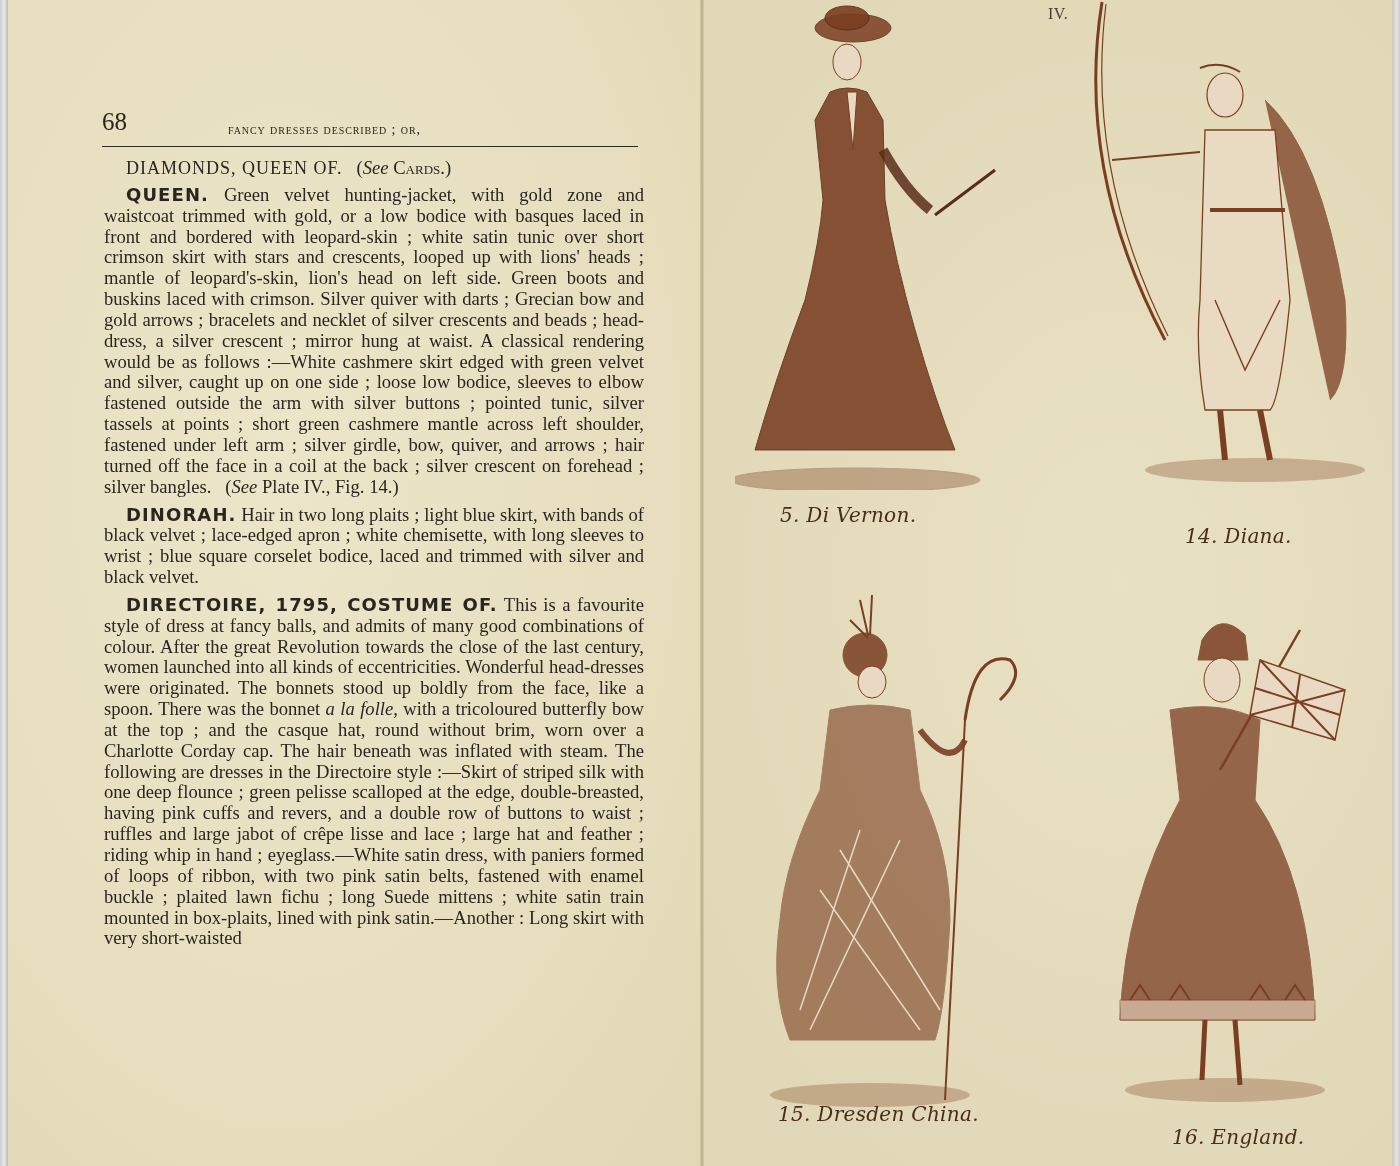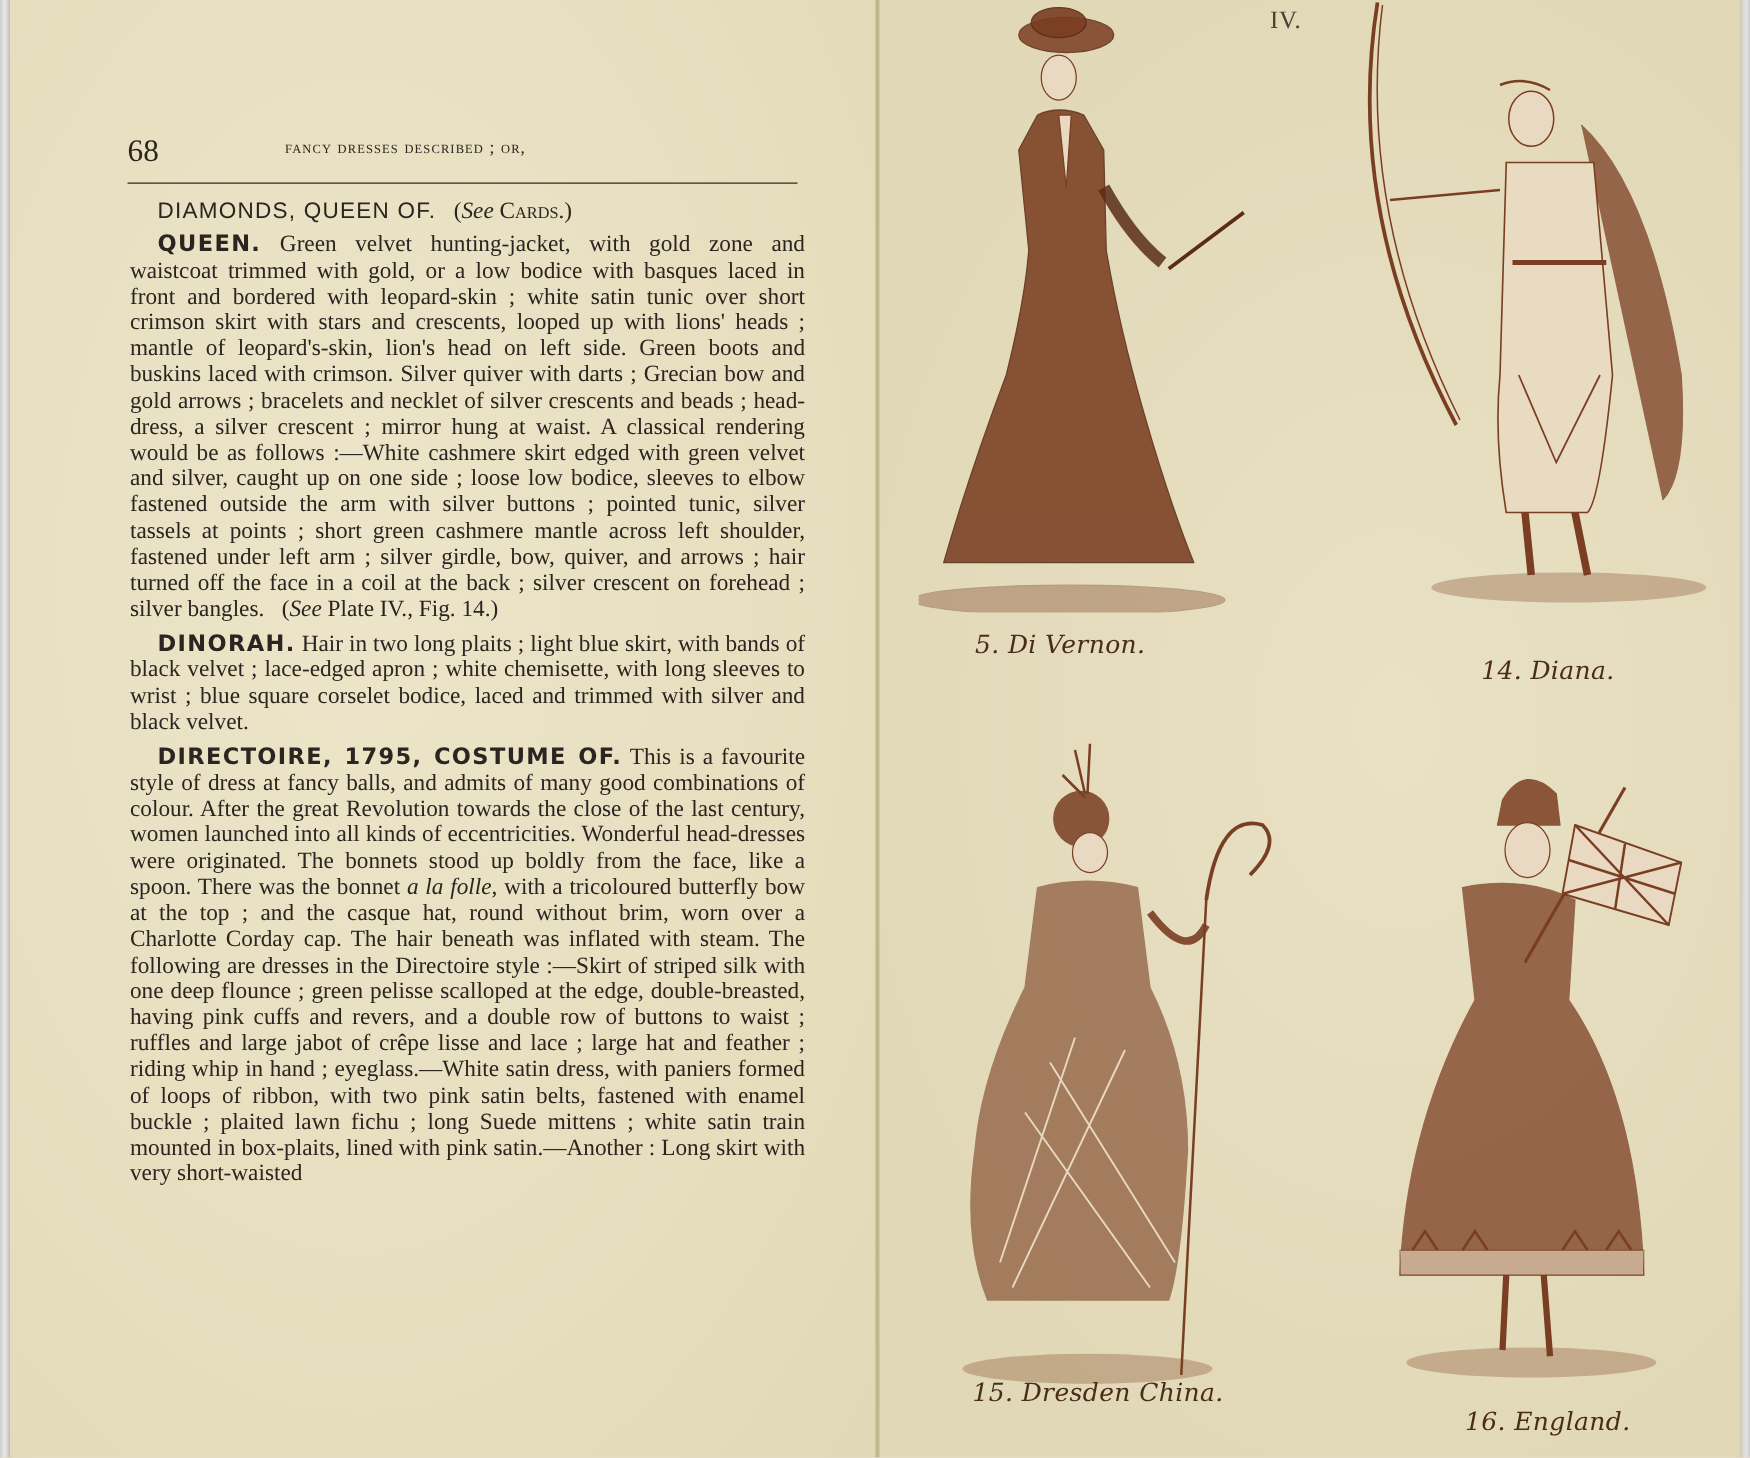--- a/index.html
+++ b/index.html
@@ -31,50 +31,50 @@
     position:absolute; right:0; top:0; width:8px; height:1166px;
     background:linear-gradient(90deg,#cfc9b5,#e4e4e4 60%,#cccccc);
   }
 
   
   .running-head {
     position:absolute; left:102px; top:108px; width:536px; height:24px;
   }
   .page-number { position:absolute; left:0; top:0; font-size:25px; }
   .running-title {
-    position:absolute; left:126px; top:3px;
+    position:absolute; left:126px; top:14px;
     font-size:14px; letter-spacing:0.9px; font-variant:small-caps;
     text-transform:lowercase;
   }
   .head-rule {
     position:absolute; left:102px; top:146px; width:536px; height:0;
     border-top:1.4px solid #2f2a24;
   }
 
   
   .text-body {
     position:absolute; left:104px; top:158px; width:540px;
     font-size:18.6px; line-height:20.85px; text-align:justify;
   }
   .entry { margin:0 0 7px 0; text-indent:22px; }
   .term {
     font-family:"DejaVu Sans","Liberation Sans",sans-serif;
     font-weight:bold; font-size:18px; letter-spacing:1.1px;
     color:#2a2520;
   }
   .term-plain {
-    font-family:Liberation Sans, sans-serif;
+    font-family:Liberation Serif, serif;
     font-size:18px; letter-spacing:1px;
   }
   .see-ref i { font-style:italic; }
   .sc { font-variant:small-caps; }
 
   
   .plate-number {
-    position:absolute; left:1016px; top:5px; font-size:20px; color:#4b4033;
+    position:absolute; left:1048px; top:5px; font-size:16px; color:#4b4033;
     letter-spacing:0.5px;
   }
   .figure { position:absolute; }
   .figure svg { display:block; }
   .caption {
     position:absolute; font-family:"DejaVu Serif","Liberation Serif",serif;
     font-style:italic; font-size:20px; color:#4a2c1a; letter-spacing:0.3px;
   }
 </style>
 </head>

